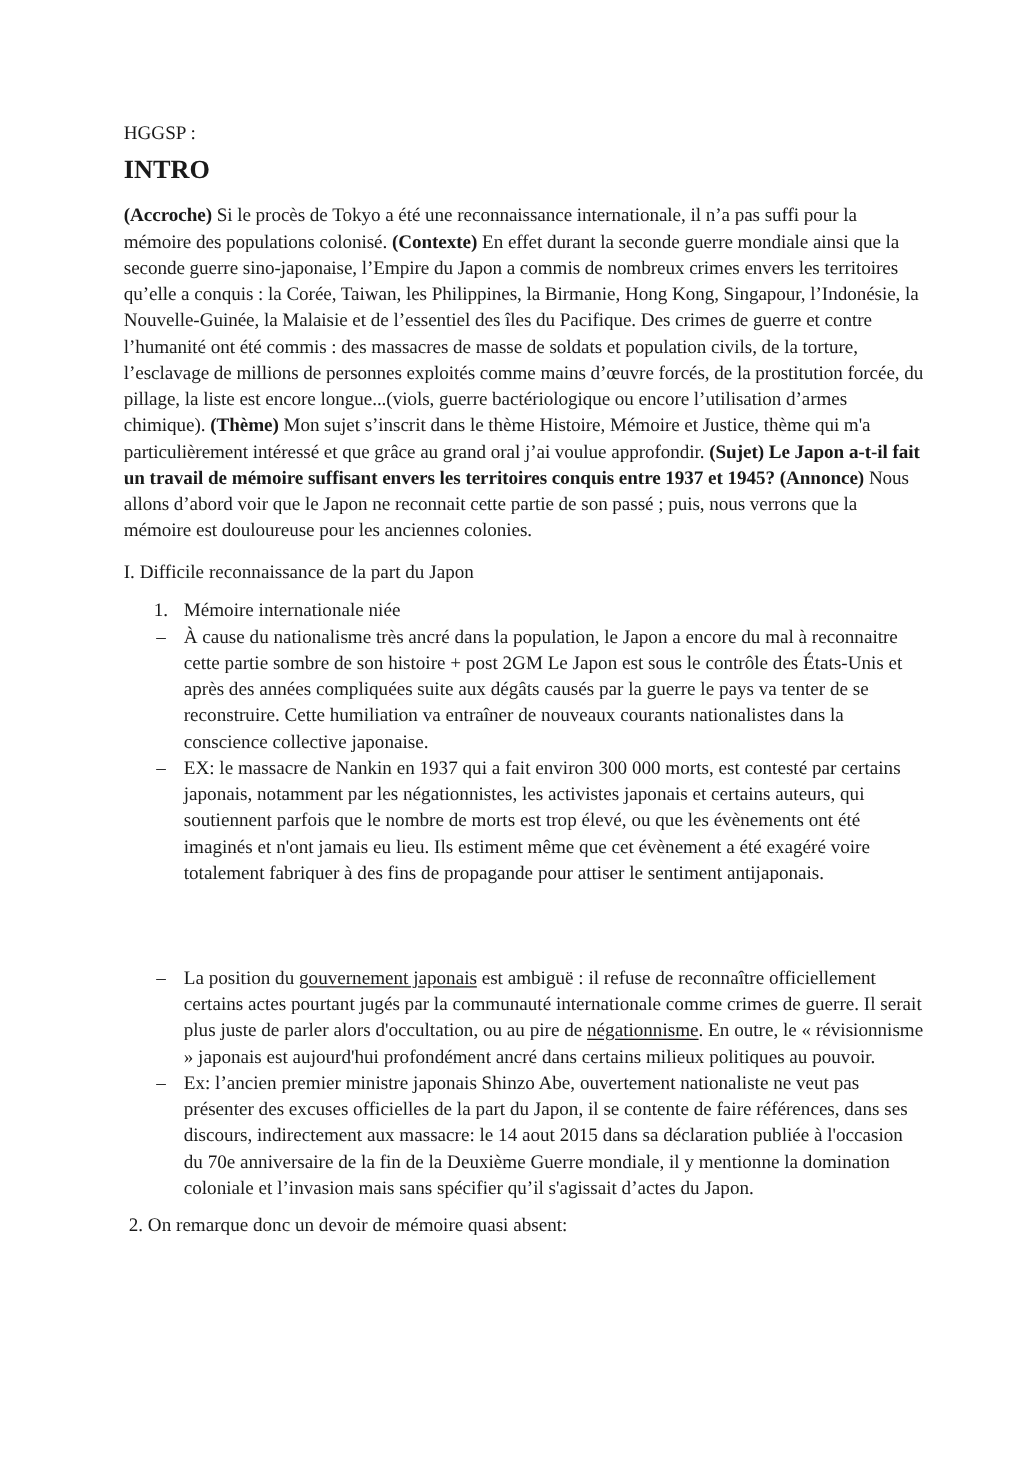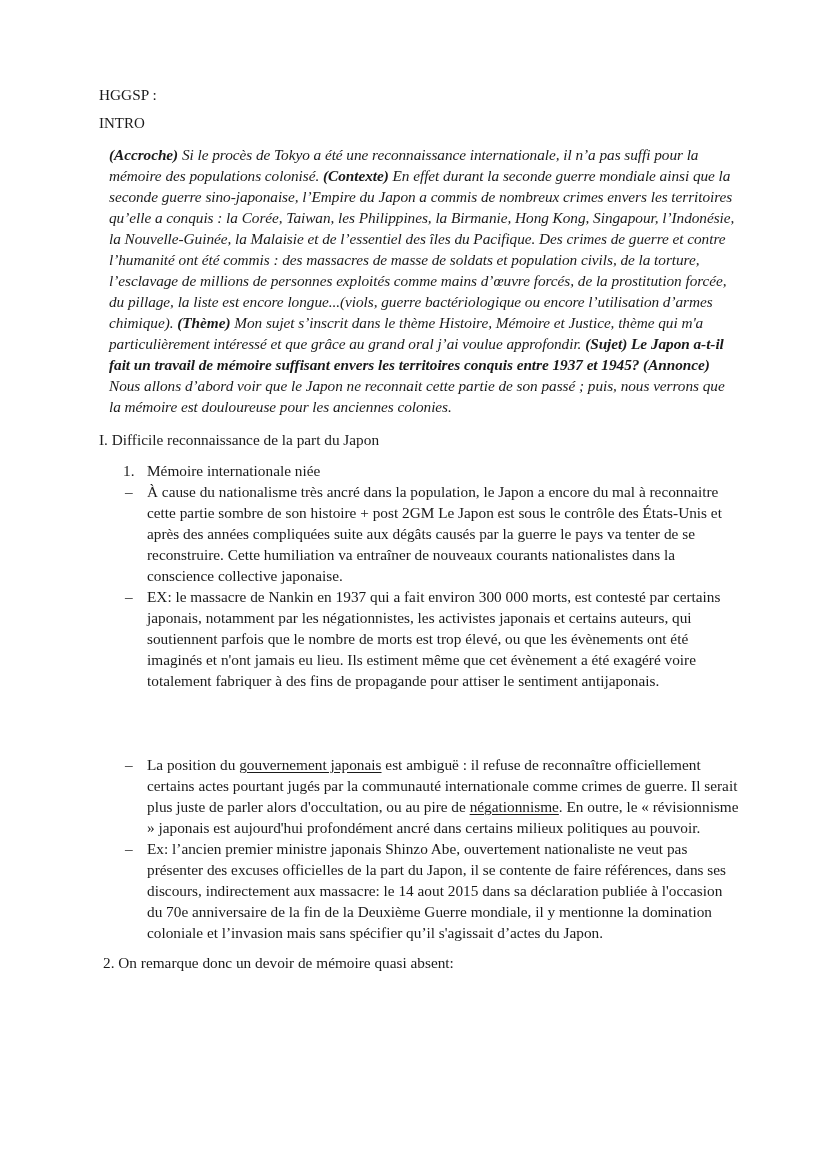--- a/index.html
+++ b/index.html
@@ -13,27 +13,27 @@
       position: relative;
       overflow: hidden;
       font-family: "Liberation Serif", "DejaVu Serif", serif;
       color: #1a1a1a;
       font-size: 15.3px;
       line-height: 21px;
     }
     .page {
       position: absolute;
       left: 99px;
-      top: 84px;
+      top: 96px;
       width: 640px;
     }
     .p { margin: 4px; }
     .title { margin: 0 0 8px 0; }
-    .heading { font-weight: normal; margin: 0 0 10px 0; font-size: 15px; }
-    .intro { margin: 0 0 12px 10px; letter-spacing: -0.05px; font-style: italic; }
+    .heading { font-weight: bold; margin: 0 0 16px 0; font-size: 21px; }
+    .intro { margin: 0 0 12px 0; letter-spacing: -0.05px; }
     .intro b { font-weight: bold; }
     .section-title { margin: 0 0 10px 0; font-family: Liberation Serif, serif; }
     .list { margin: 0; padding: 0; list-style: none; }
     .num-item, .dash-item {
       position: relative;
       padding-left: 48px;
     }
     .num-item .marker, .dash-item .marker {
       position: absolute;
       left: 24px;

